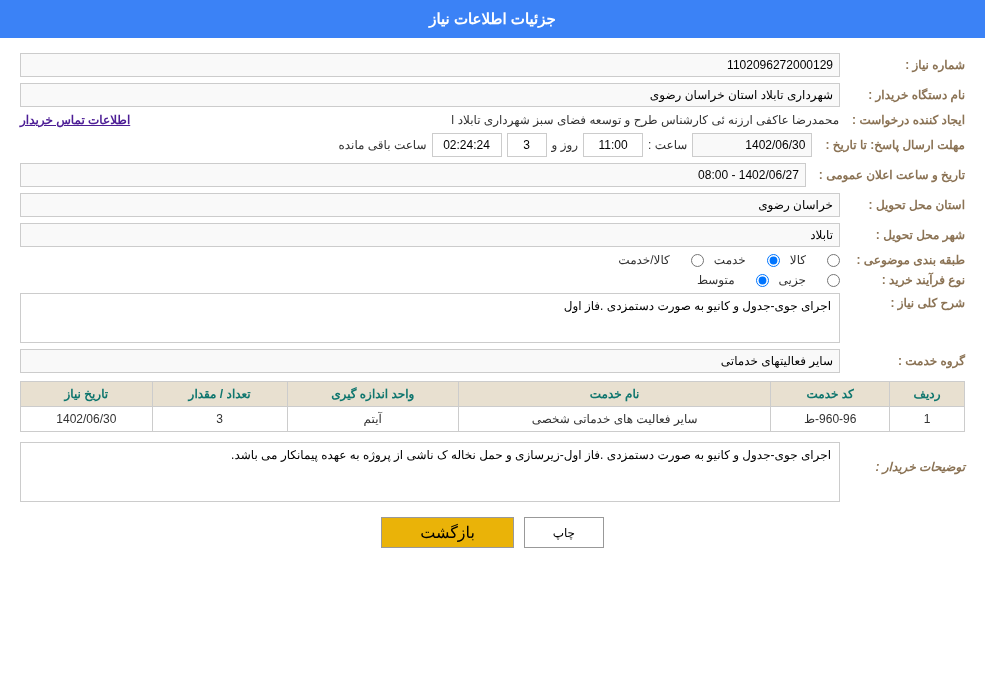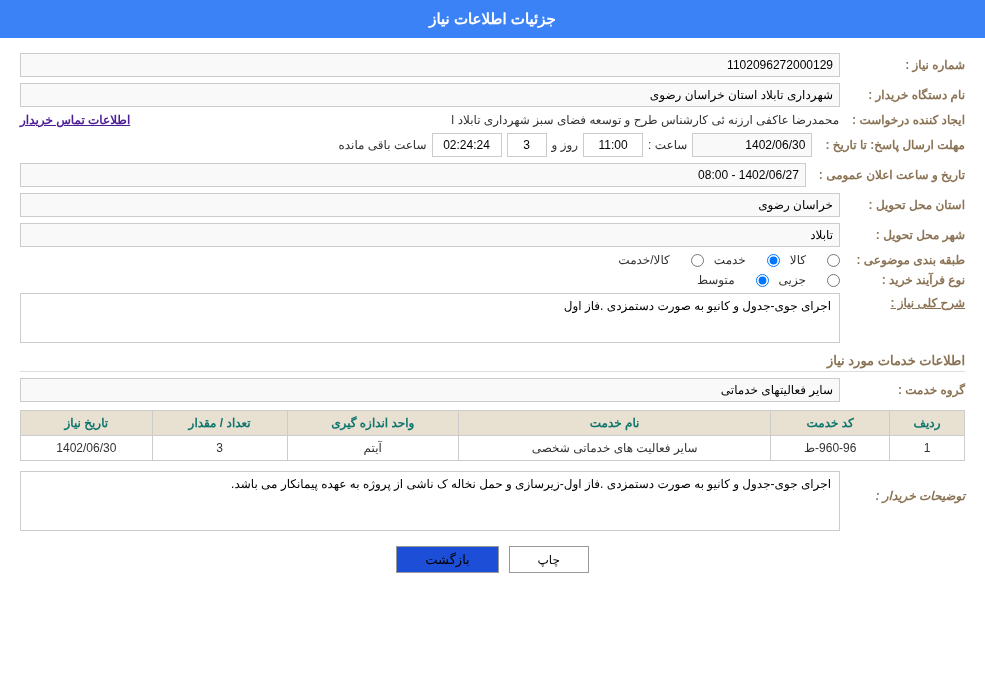--- a/index.html
+++ b/index.html
@@ -132,25 +132,25 @@
     .btn-print {
       background: #fff;
       border: 1px solid #999;
       padding: 5px 25px;
       font-family: Tahoma, Arial, sans-serif;
       font-size: 12px;
       cursor: pointer;
       min-width: 80px;
     }
     .btn-back {
-      background: #1d4ed8;
+      background: #eab308;
       border: 1px solid #999;
-      padding: 5px 28px;
-      font-family: Tahoma, Arial, sans-serif;
-      font-size: 13px;
+      padding: 5px 38px;
+      font-family: Tahoma, Arial, sans-serif;
+      font-size: 16px;
       cursor: pointer;
       min-width: 80px;
     }
   </style>
 </head>
 <body>
 
 <div class="page-wrapper">
 
   <div class="header-bar">
@@ -228,25 +228,24 @@
           <span>جزیی</span>
         </div>
         <div class="radio-item">
           <input type="radio" name="nooe" value="motavaset" checked="" style="">
           <span>متوسط</span>
         </div>
       </div>
     </div>
 
     <div class="form-row" style="align-items:flex-start;">
-      <span class="label" style="margin-top:3px;text-decoration:underline;">شرح کلی نیاز :</span>
+      <span class="label" style="margin-top:3px;">شرح کلی نیاز :</span>
       <textarea class="textarea-field" readonly="" style="min-height: 50px;">اجرای جوی-جدول و کانیو به صورت دستمزدی .فاز اول</textarea>
     </div>
 
-    <div class="section-title">اطلاعات خدمات مورد نیاز</div>
 
     <div class="form-row">
       <span class="label">گروه خدمت :</span>
       <input class="input-field input-readonly" type="text" readonly="" value="سایر فعالیتهای خدماتی" style="">
     </div>
 
     <table class="services-table">
       <thead>
         <tr>
           <th>ردیف</th>

